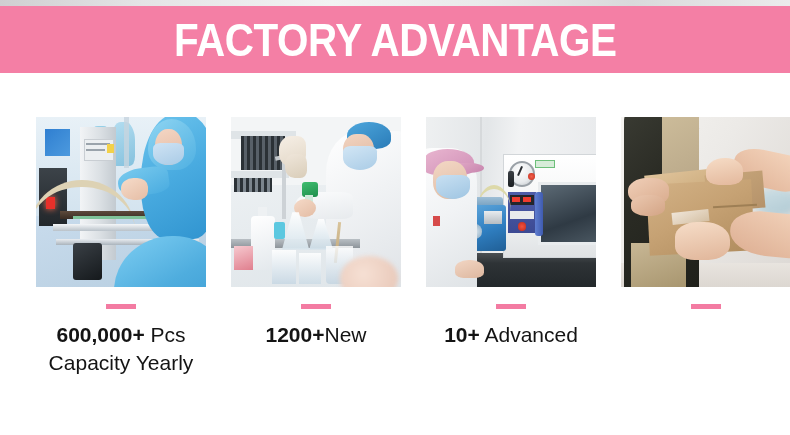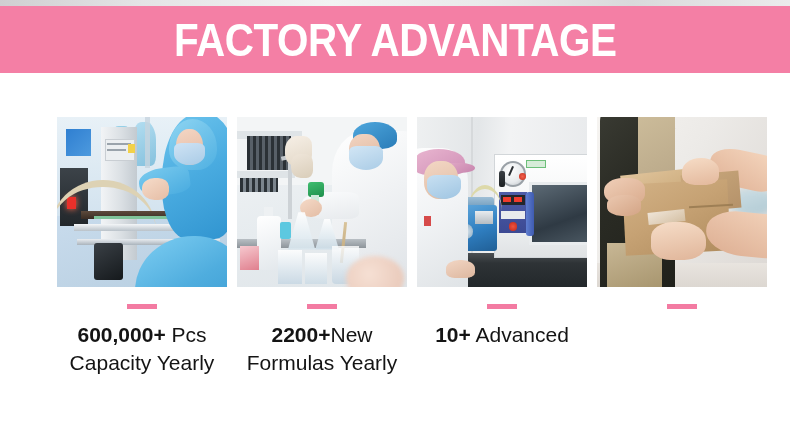--- a/index.html
+++ b/index.html
@@ -50,25 +50,25 @@
     transform: scaleX(0.86);
     transform-origin: center center;
     white-space: nowrap;
     text-transform: uppercase;
   }
 
   
   .columns {
     position: absolute;
     top: 117px;
-    left: 57px;
+    left: 36px;
     width: 708px;
     height: 290px;
     display: flex;
-    gap: 10px;
+    gap: 25px;
   }
   .col {
     width: 170px;
     display: flex;
     flex-direction: column;
     align-items: center;
   }
 
   
   .photo {
@@ -390,22 +390,21 @@
         <div class="flask1"></div>
         <div class="flask2"></div>
         <div class="stick"></div>
         <div class="beaker1"></div>
         <div class="beaker2"></div>
         <div class="beaker3"></div>
         <div class="blur-b"></div>
       </div>
       <div class="dash"></div>
       <div class="caption">
-        <span class="num">2200+</span><span class="rest">New</span>
-        <span class="line2">Formulas Yearly</span>
+        <span class="num">1200+</span><span class="rest">New</span>
       </div>
     </div>
 
     <div class="col">
       <div class="photo p3">
         <div class="wall"></div>
         <div class="wallline"></div>
         <div class="bench"></div>
         <div class="oven"></div>
         <div class="window"></div>

